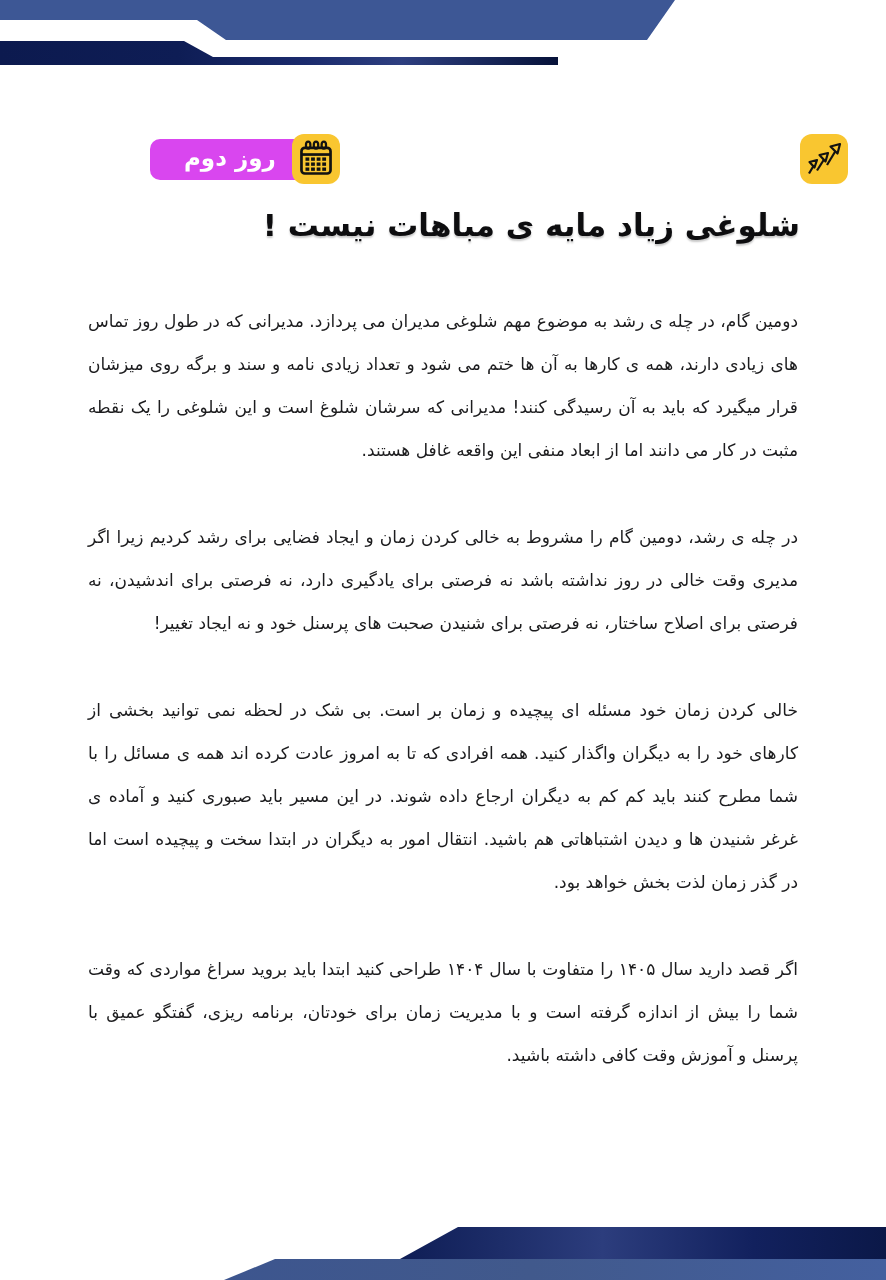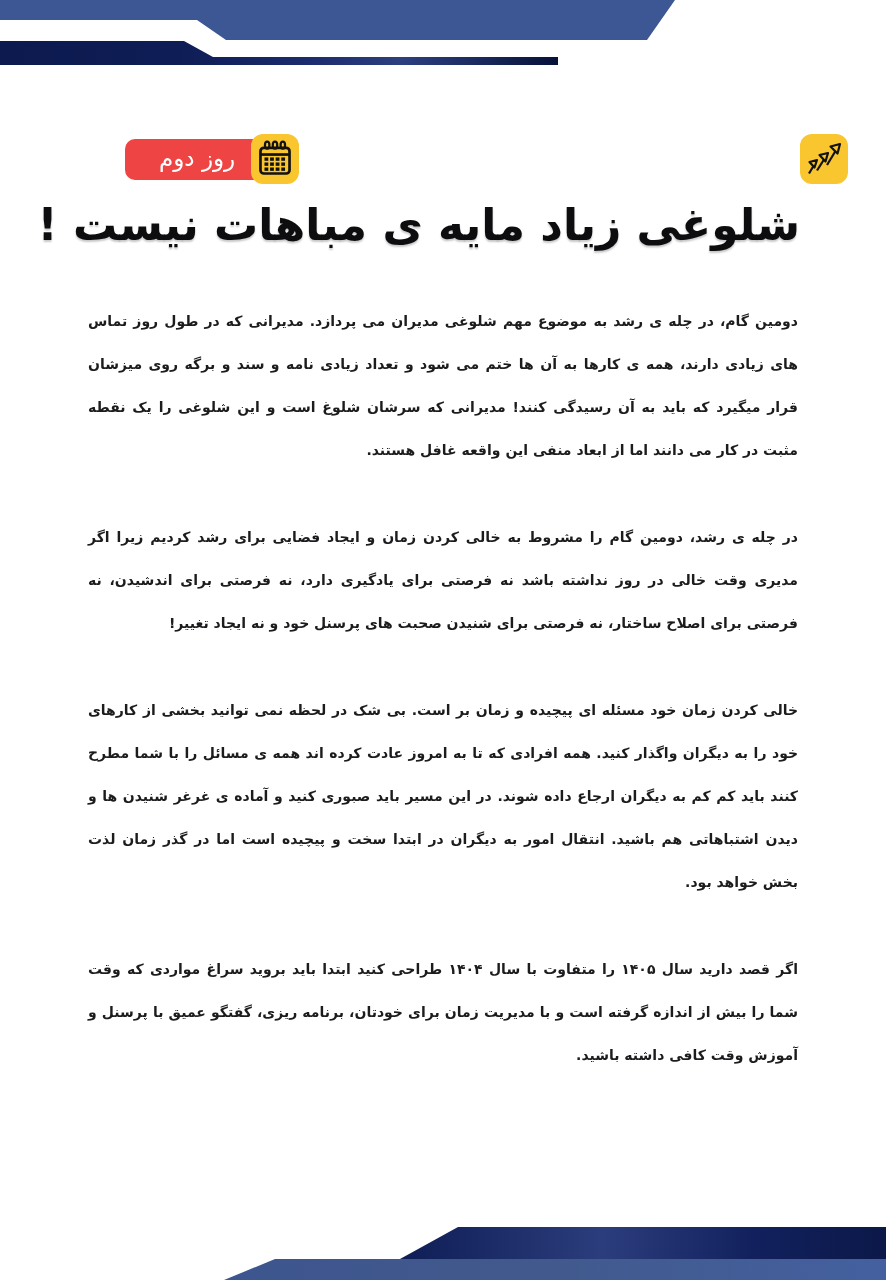--- a/index.html
+++ b/index.html
@@ -27,42 +27,42 @@
   .deco-bottom-blue{
     left:0;top:1259px;width:886px;height:21px;
     background:linear-gradient(90deg,#3a5390 0%,#41598c 60%,#44609f 100%);
     clip-path:polygon(275px 0,886px 0,886px 21px,224px 21px);
   }
   
   .badge{position:absolute;top:134px;height:50px;display:flex;align-items:center;}
   .badge-day{left:125px;}
   .badge-brand{right:38px;}
   .badge-label{
-    height:38px;margin-top:0;background:#ef4444;border-radius:10px;
-    color:#ffffff;font-size:23px;font-weight:normal;direction:rtl;
+    height:38px;margin-top:0;background:#d946ef;border-radius:10px;
+    color:#ffffff;font-size:23px;font-weight:bold;direction:rtl;
     display:flex;align-items:center;justify-content:center;
-    padding:0 30px 3px 34px;letter-spacing:0;white-space:nowrap;
+    padding:0 30px 3px 34px;letter-spacing:0;white-space:nowrap;margin-left:25px;
   }
   .badge-icon{
     width:48px;height:50px;background:#f9c630;border-radius:12px;
     margin-left:-14px;z-index:2;display:flex;align-items:center;justify-content:center;
   }
   .badge-icon svg{display:block;}
   
   .title{
     position:absolute;top:186px;left:86px;right:86px;margin:0;
     direction:rtl;text-align:right;color:#0d0d0f;
-    font-size:44px;line-height:78px;font-weight:bold;white-space:nowrap;
+    font-size:31px;line-height:78px;font-weight:bold;white-space:nowrap;
     text-shadow:0 2px 2px rgba(0,0,0,0.22);
   }
   
   .body-text{position:absolute;top:300px;left:88px;right:88px;}
   .body-text p{
     margin:0 0 44px 0;direction:rtl;text-align:justify;
-    color:#1c1c1e;font-size:14px;line-height:43px;font-weight:bold;
+    color:#1c1c1e;font-size:17px;line-height:43px;font-weight:normal;
   }
   .body-text p:last-child{margin-bottom:0;}
 </style>
 </head>
 <body>
 
 <div class="page">
 
   <div class="deco deco-top-blue"></div>
   <div class="deco deco-top-navy"></div>

